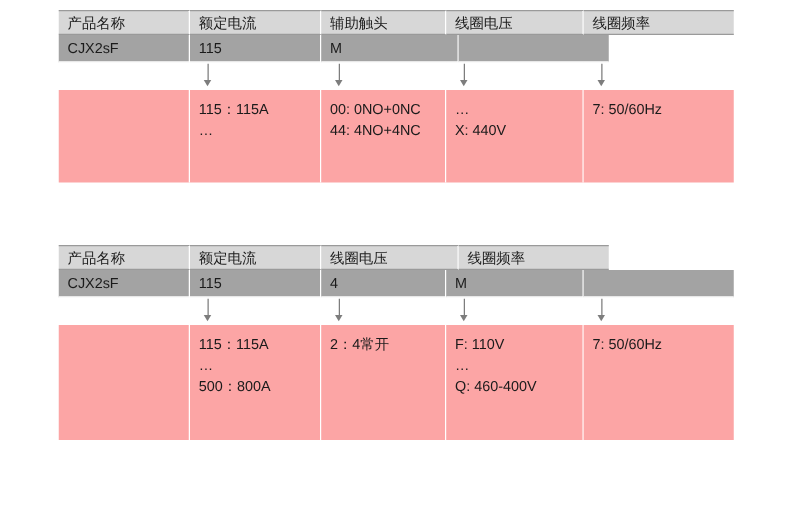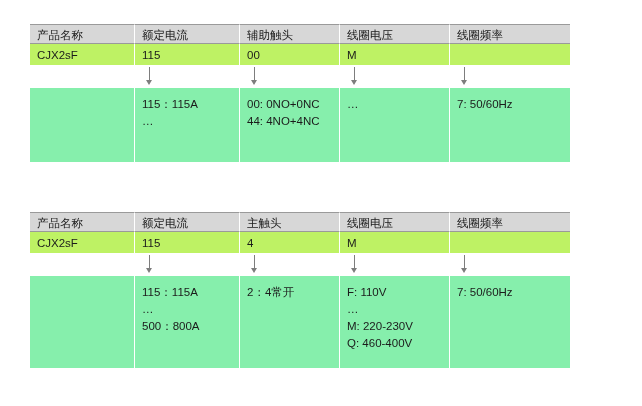--- a/index.html
+++ b/index.html
@@ -10,23 +10,22 @@
   body {
     width: 642px;
     height: 406px;
     font-family: "Liberation Sans", sans-serif;
     color: #222222;
     position: relative;
     overflow: hidden;
   }
   .spec-block {
     position: absolute;
-    left: 30px;
+    left: 47px;
     width: 540px;
-    margin-top: 16px;
   }
   .spec-block.first { top: 8px; }
   .spec-block.second { top: 196px; }
 
   .row {
     display: flex;
     width: 100%;
   }
   .cell {
     box-sizing: border-box;
@@ -51,21 +50,21 @@
     font-size: 11.5px;
     color: #1b1b1b;
     font-weight: normal;
   }
   .header-row .cell:last-child {
     border-right: none;
   }
 
   
   .value-row .cell {
-    background: #bef264;
+    background: #a3a3a3;
     border-right: 1px solid #ffffff;
     border-bottom: 1px solid #ffffff;
     height: 22px;
     line-height: 22px;
     padding-left: 7px;
     font-size: 11.5px;
     color: #1b1b1b;
   }
   .value-row .cell:last-child { border-right: none; }
 
@@ -101,21 +100,21 @@
     top: 13px;
     width: 0;
     height: 0;
     border-left: 3.5px solid transparent;
     border-right: 3.5px solid transparent;
     border-top: 5px solid #7d7d7d;
   }
 
   
   .detail-row .cell {
-    background: #86efac;
+    background: #fca5a5;
     border-right: 1px solid #ffffff;
     padding: 8px 7px 8px 7px;
     font-size: 11.5px;
     color: #1b1b1b;
     line-height: 17px;
   }
   .detail-row .cell:last-child { border-right: none; }
   .detail-row.tall .cell { height: 74px; }
   .detail-row.tall2 .cell { height: 92px; }
   .detail-line { white-space: pre; }
@@ -128,21 +127,20 @@
   <div class="row header-row">
     <div class="cell c0">产品名称</div>
     <div class="cell c1">额定电流</div>
     <div class="cell c2">辅助触头</div>
     <div class="cell c3">线圈电压</div>
     <div class="cell c4">线圈频率</div>
   </div>
   <div class="row value-row">
     <div class="cell c0">CJX2sF</div>
     <div class="cell c1">115</div>
-    <div class="cell c2">00</div>
     <div class="cell c3">M</div>
     <div class="cell c4"></div>
   </div>
   <div class="row arrow-row">
     <div class="cell c0"></div>
     <div class="cell c1">
       <span class="arrow">
           <span class="stem"></span>
           <span class="head"></span>
         </span>
@@ -171,32 +169,32 @@
     <div class="cell c1">
       <div class="detail-line">115：115A</div>
       <div class="detail-line">…</div>
     </div>
     <div class="cell c2">
       <div class="detail-line">00: 0NO+0NC</div>
       <div class="detail-line">44: 4NO+4NC</div>
     </div>
     <div class="cell c3">
       <div class="detail-line">…</div>
+      <div class="detail-line">X: 440V</div>
     </div>
     <div class="cell c4">
       <div class="detail-line">7: 50/60Hz</div>
     </div>
   </div>
 </div>
 
 <div class="spec-block second">
   <div class="row header-row">
     <div class="cell c0">产品名称</div>
     <div class="cell c1">额定电流</div>
-    <div class="cell c2">主触头</div>
     <div class="cell c3">线圈电压</div>
     <div class="cell c4">线圈频率</div>
   </div>
   <div class="row value-row">
     <div class="cell c0">CJX2sF</div>
     <div class="cell c1">115</div>
     <div class="cell c2">4</div>
     <div class="cell c3">M</div>
     <div class="cell c4"></div>
   </div>
@@ -233,20 +231,19 @@
       <div class="detail-line">115：115A</div>
       <div class="detail-line">…</div>
       <div class="detail-line">500：800A</div>
     </div>
     <div class="cell c2">
       <div class="detail-line">2：4常开</div>
     </div>
     <div class="cell c3">
       <div class="detail-line">F: 110V</div>
       <div class="detail-line">…</div>
-      <div class="detail-line">M: 220-230V</div>
       <div class="detail-line">Q: 460-400V</div>
     </div>
     <div class="cell c4">
       <div class="detail-line">7: 50/60Hz</div>
     </div>
   </div>
 </div>
 
 </body></html>

